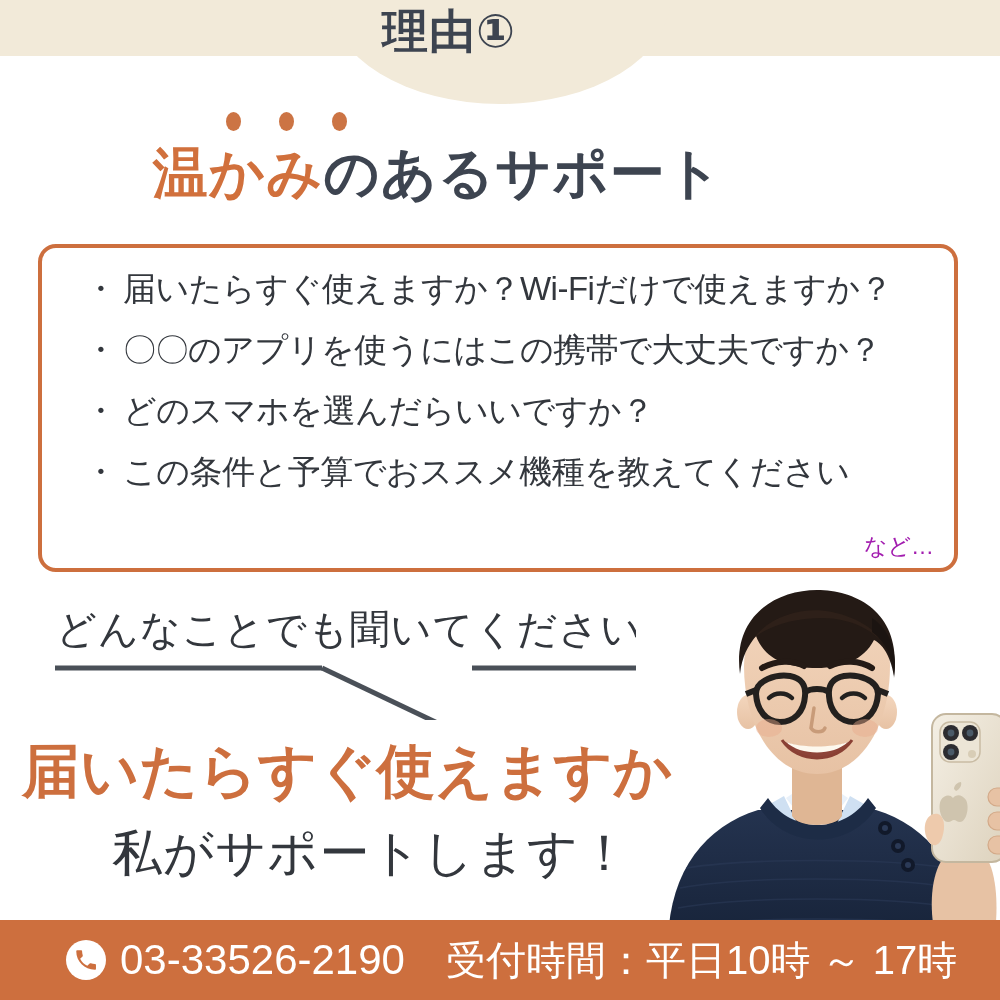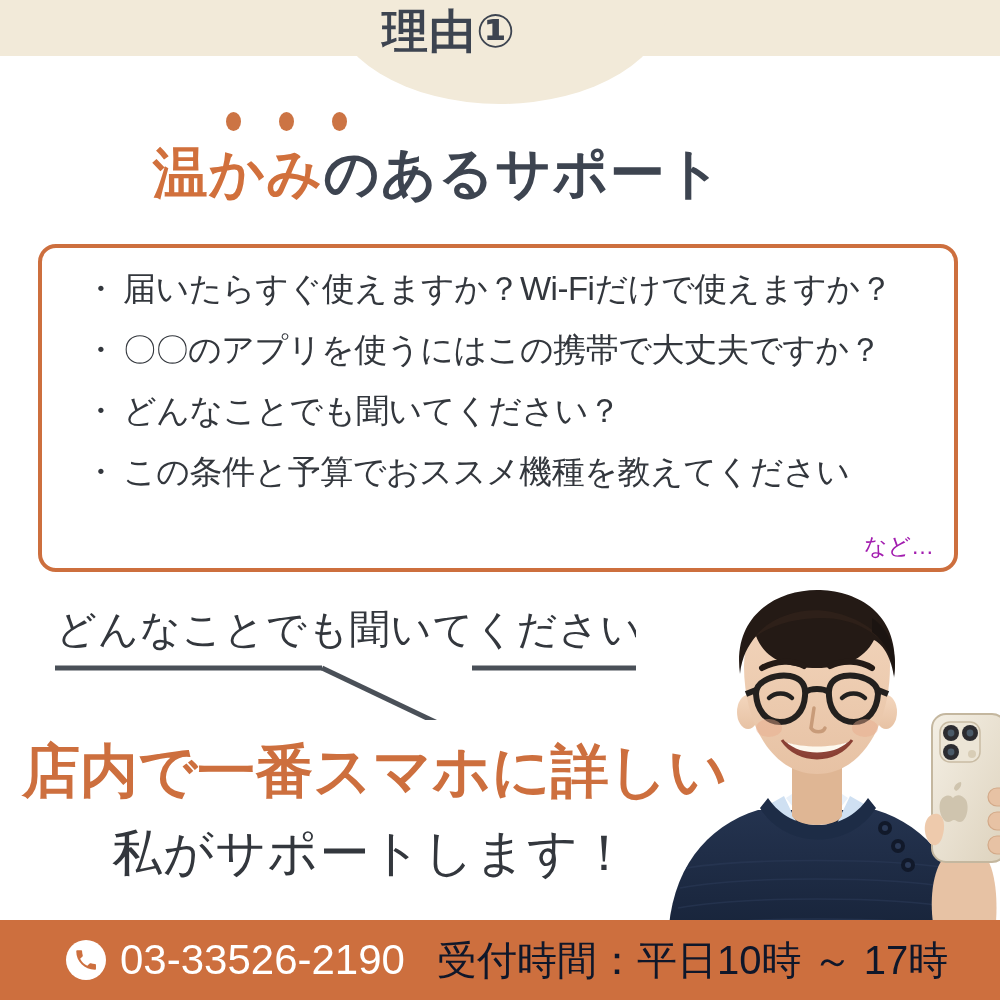--- a/index.html
+++ b/index.html
@@ -231,23 +231,23 @@
     flex: 0 0 auto;
     margin-left: 14px;
     font-size: 42px;
     color: #ffffff;
     letter-spacing: 0px;
     line-height: 1;
     white-space: nowrap;
   }
   .hours {
     flex: 0 0 auto;
-    margin-left: 32px;
+    margin-left: 41px;
     font-size: 40px;
-    color: #0f172a;
+    color: #ffffff;
     letter-spacing: 0px;
     line-height: 1;
     white-space: nowrap;
   }
 </style>
 </head>
 <body>
 
 <div id="poster">
 
@@ -268,40 +268,40 @@
       <div class="bullet-item">
         <span class="bullet-mark">・</span>
         <span class="bullet-text">届いたらすぐ使えますか？Wi-Fiだけで使えますか？</span>
       </div>
       <div class="bullet-item">
         <span class="bullet-mark">・</span>
         <span class="bullet-text">〇〇のアプリを使うにはこの携帯で大丈夫ですか？</span>
       </div>
       <div class="bullet-item">
         <span class="bullet-mark">・</span>
-        <span class="bullet-text">どんなことでも聞いてください？</span>
+        <span class="bullet-text">どのスマホを選んだらいいですか？</span>
       </div>
       <div class="bullet-item">
         <span class="bullet-mark">・</span>
         <span class="bullet-text">この条件と予算でおススメ機種を教えてください</span>
       </div>
     </div>
     <div class="nado">など…</div>
   </div>
 
   <div class="ask-line">どんなことでも聞いてください！</div>
   <div class="bubble-underline">
     <svg width="600" height="60" viewBox="0 0 600 60">
       <path d="M5 8 L272 8" stroke="#4a5058" stroke-width="5" stroke-linecap="butt" fill="none"></path>
       <path d="M272 8 L398 68" stroke="#4a5058" stroke-width="5" stroke-linecap="butt" fill="none"></path>
       <path d="M422 8 L588 8" stroke="#4a5058" stroke-width="5" stroke-linecap="butt" fill="none"></path>
     </svg>
   </div>
 
-  <div class="headline-orange">店内で一番スマホに詳しい</div>
+  <div class="headline-orange">届いたらすぐ使えますか</div>
   <div class="headline-sub">私がサポートします！</div>
 
   <div class="beige-strip"></div>
   <div class="photo">
     <svg width="364" height="352" viewBox="0 0 364 352">
       <defs>
         <clipPath id="photoClip">
             <rect x="0" y="0" width="364" height="352"></rect>
           </clipPath>
         <linearGradient id="sweaterG" x1="0" y1="0" x2="0" y2="1">

